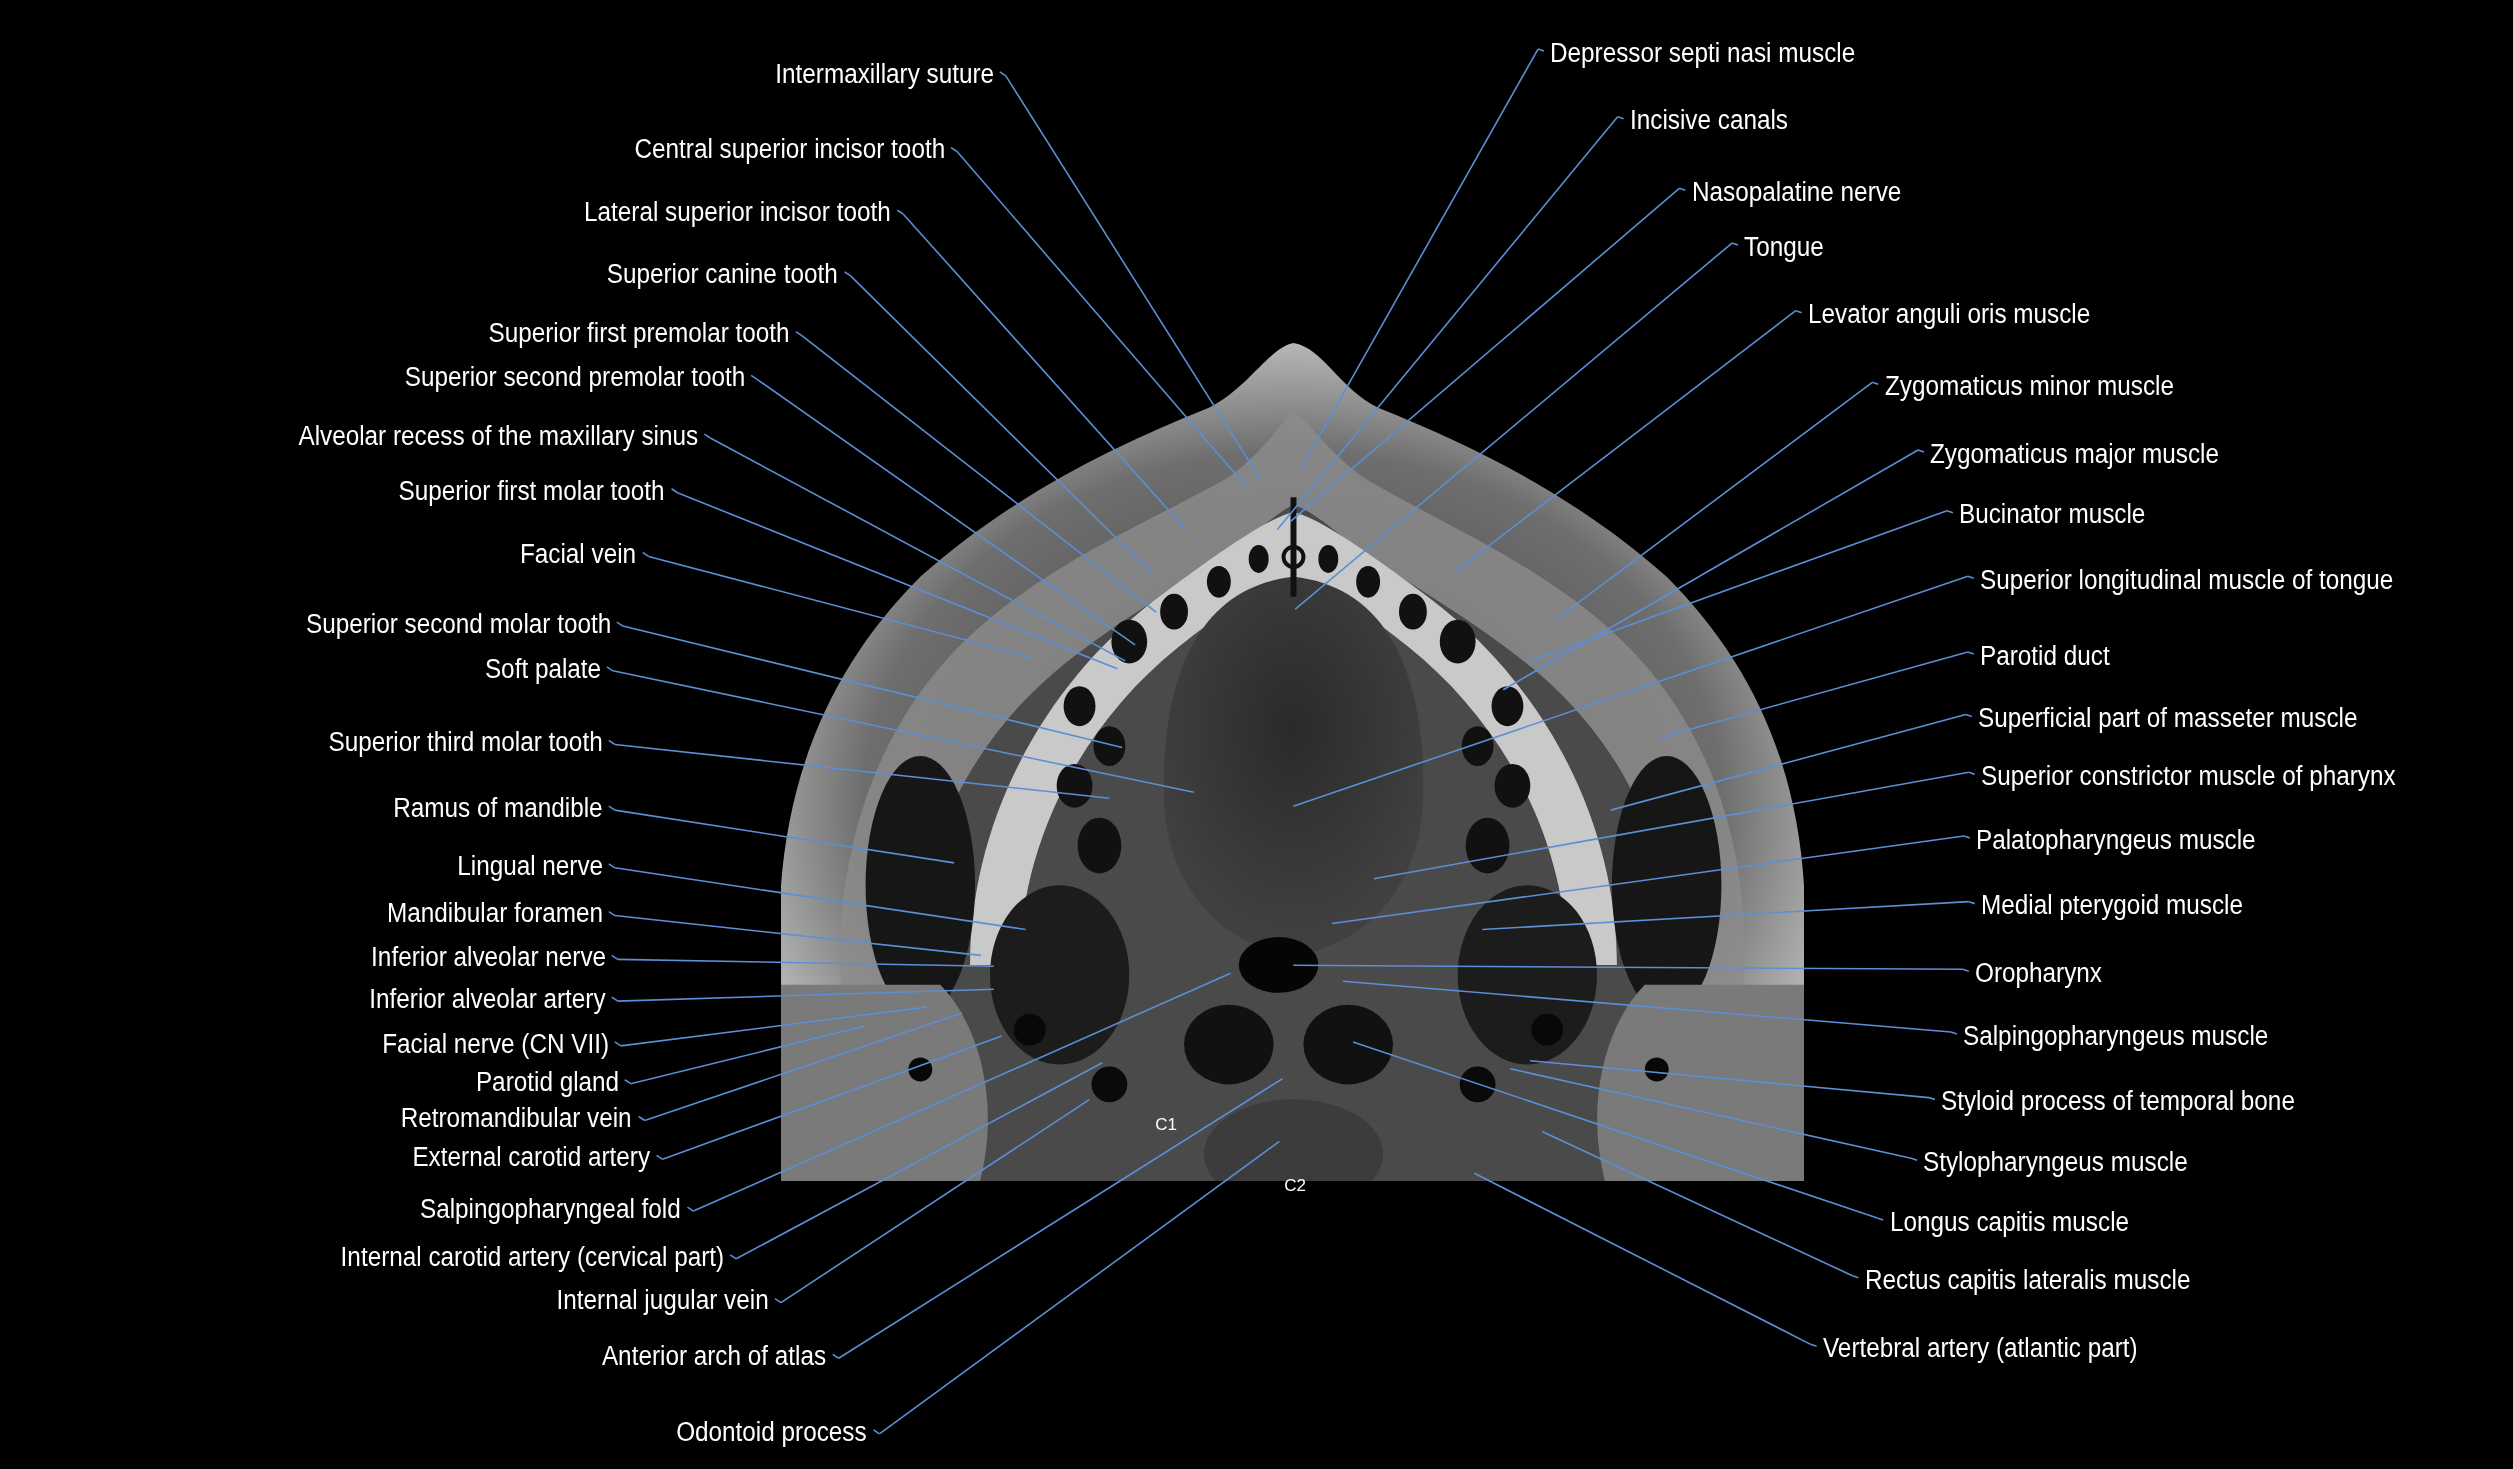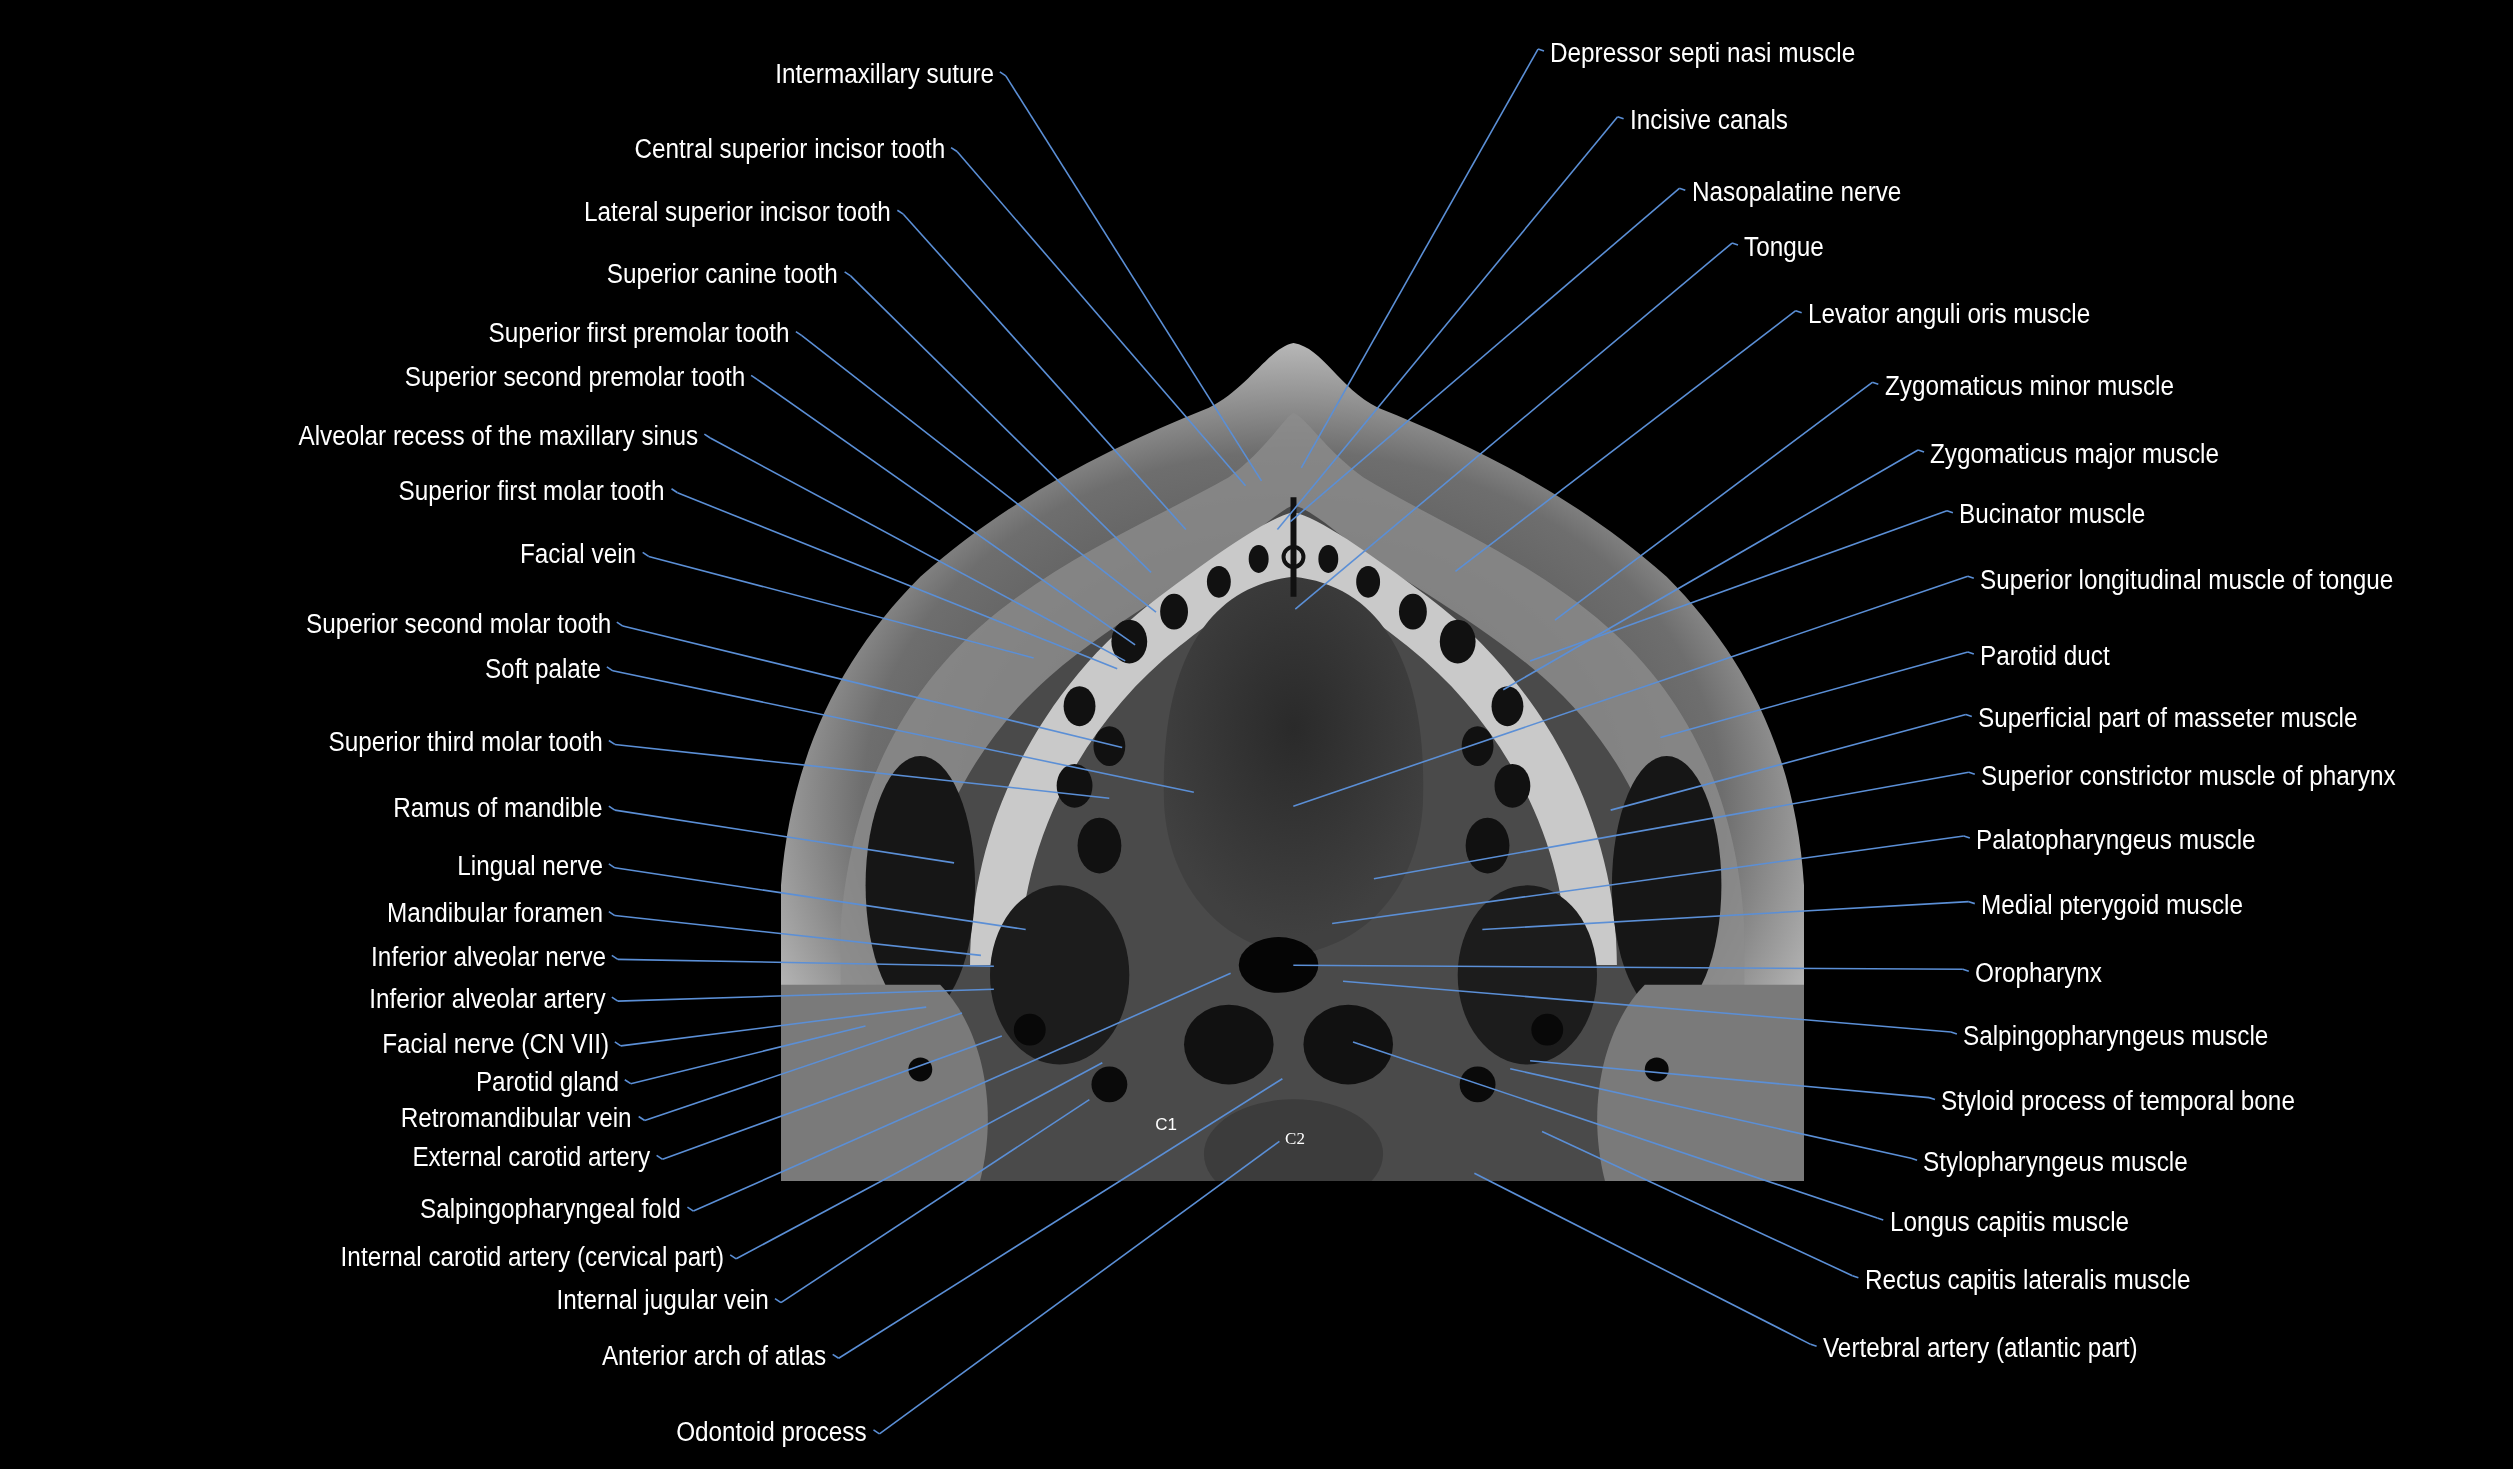--- a/index.html
+++ b/index.html
@@ -181,21 +181,21 @@
       <line x1="1921" y1="1164" x2="1518" y2="1074" stroke="#5b8fd6" stroke-width="1.6"></line>
       <line x1="1893" y1="1226" x2="1887" y2="1224" stroke="#5b8fd6" stroke-width="1.6"></line>
       <line x1="1887" y1="1224" x2="1360" y2="1047" stroke="#5b8fd6" stroke-width="1.6"></line>
       <line x1="1868" y1="1284" x2="1862" y2="1282" stroke="#5b8fd6" stroke-width="1.6"></line>
       <line x1="1862" y1="1282" x2="1550" y2="1137" stroke="#5b8fd6" stroke-width="1.6"></line>
       <line x1="1826" y1="1353" x2="1820" y2="1351" stroke="#5b8fd6" stroke-width="1.6"></line>
       <line x1="1820" y1="1351" x2="1482" y2="1179" stroke="#5b8fd6" stroke-width="1.6"></line>
     </svg>
 
   <div class="vert" style="left:1166px;top:1125px;">C1</div>
-  <div class="vert" style="left:1295px;top:1139px;font-family:Liberation Serif, serif;">C2</div>
+  <div class="vert" style="left:1295px;top:1186px;">C2</div>
 
   <div id="left-labels">
     <div class="lbl left" style="right: 1519px; top: 74px;">Intermaxillary suture</div>
     <div class="lbl left" style="right: 1568px; top: 149px;">Central superior incisor tooth</div>
     <div class="lbl left" style="right: 1622px; top: 212px;">Lateral superior incisor tooth</div>
     <div class="lbl left" style="right: 1675px; top: 274px;">Superior canine tooth</div>
     <div class="lbl left" style="right: 1723px; top: 333px;">Superior first premolar tooth</div>
     <div class="lbl left" style="right: 1768px; top: 377px;">Superior second premolar tooth</div>
     <div class="lbl left" style="right: 1815px; top: 436px;">Alveolar recess of the maxillary sinus</div>
     <div class="lbl left" style="right: 1848px; top: 491px;">Superior first molar tooth</div>

